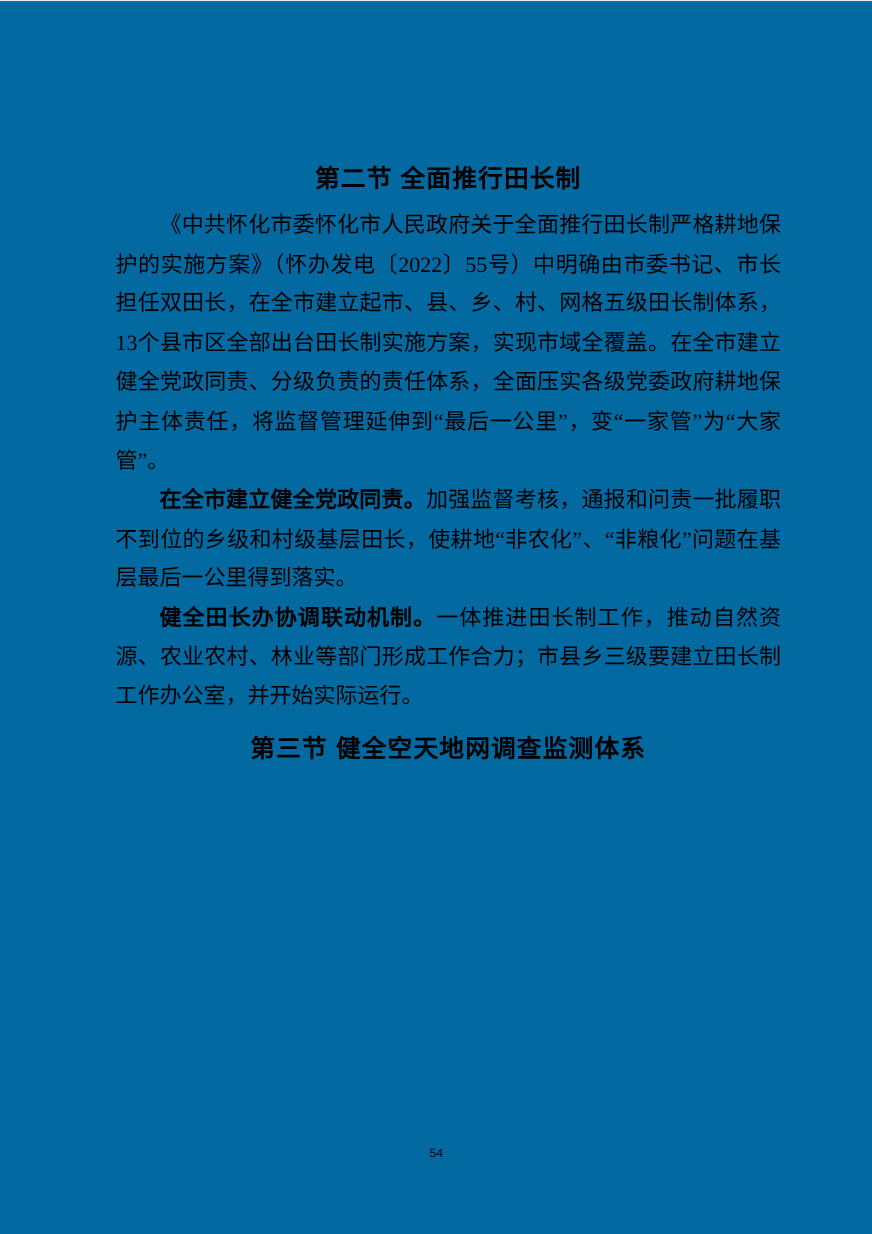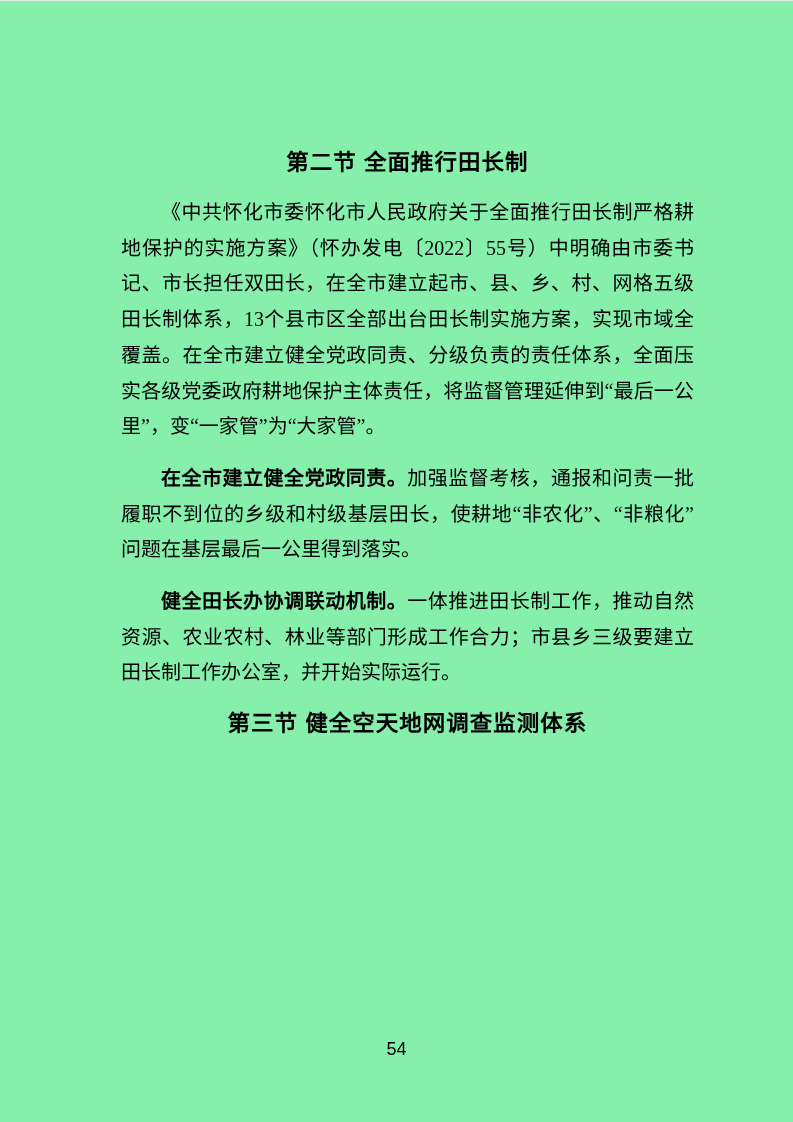--- a/index.html
+++ b/index.html
@@ -4,21 +4,21 @@
 <style>
   html, body {
     margin: 0;
     padding: 0;
     background: #ffffff;
   }
   .page {
     position: relative;
     width: 793px;
     height: 1122px;
-    background: #86efac;
+    background: #0369a1;
     color: #000000;
     overflow: hidden;
     border-top: 1px solid #e8e8e8;
     box-sizing: border-box;
   }
   .content {
     position: absolute;
     left: 105px;
     top: 146px;
     width: 605px;
@@ -38,34 +38,34 @@
     line-height: 34px;
   }
   .body-para {
     font-family: "Liberation Serif", "DejaVu Serif", serif;
     font-size: 20px;
     line-height: 35.7px;
     text-align: justify;
     text-justify: inter-ideograph;
     text-align-last: left;
     text-indent: 2em;
-    margin: 16px;
+    margin: 0;
     color: #000000;
   }
   .body-para .lead {
     font-weight: 700;
   }
   .page-number {
     position: absolute;
     left: 0;
     right: 0;
     top: 1038px;
     text-align: center;
     font-family: "Liberation Sans", "DejaVu Sans", sans-serif;
-    font-size: 18px;
+    font-size: 11px;
     line-height: 20px;
     color: #000000;
   }
 </style>
 </head>
 <body>
 
 <div class="page">
   <div class="content">
 

